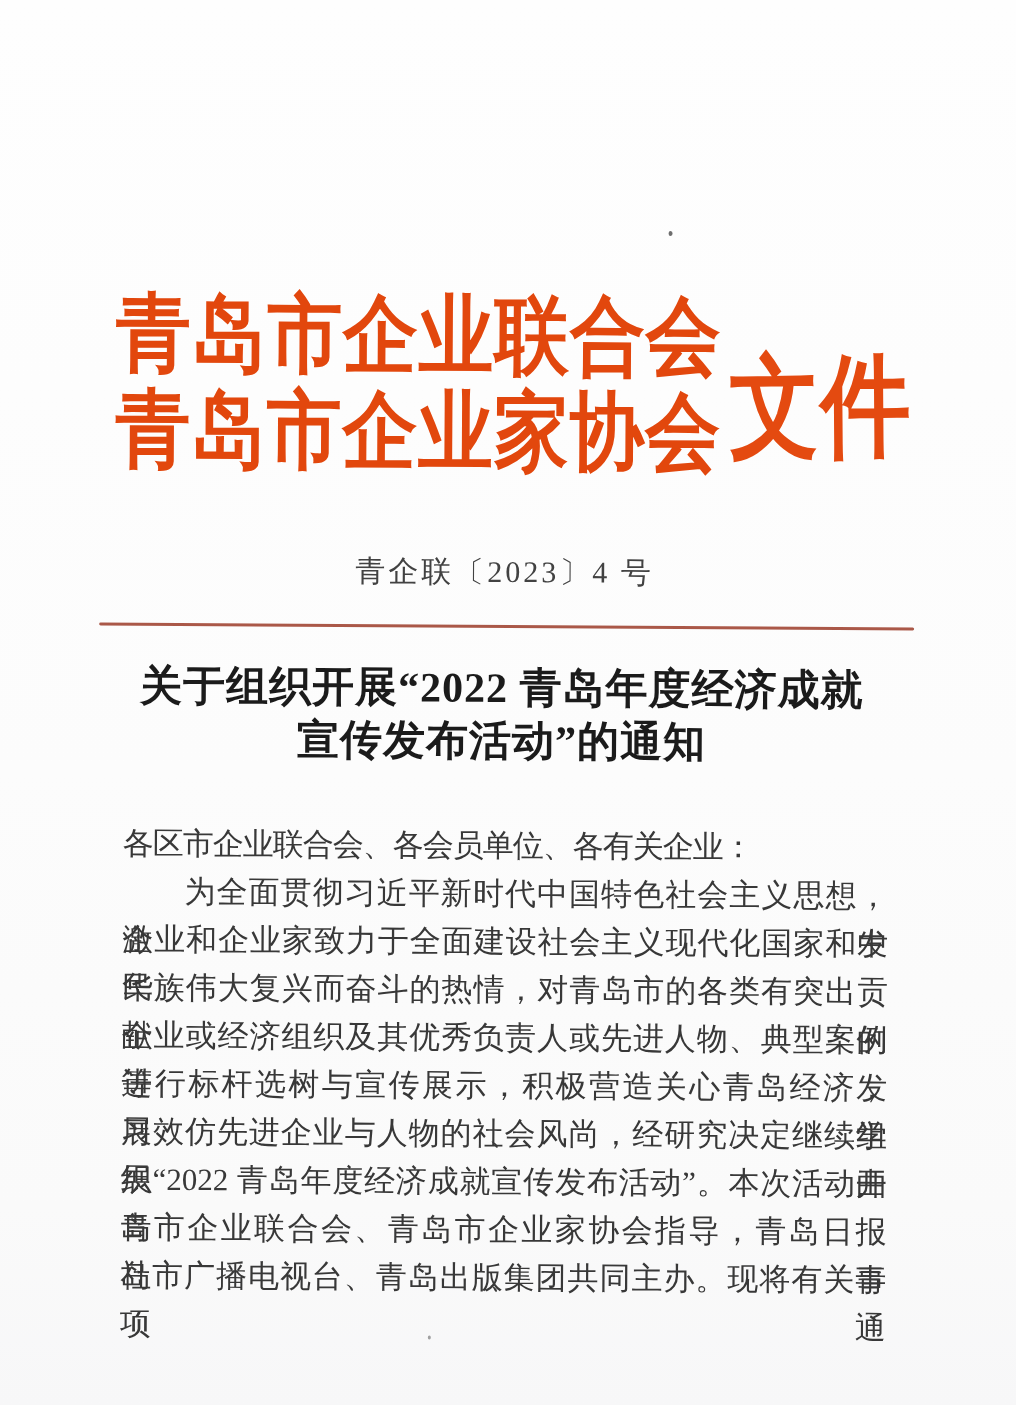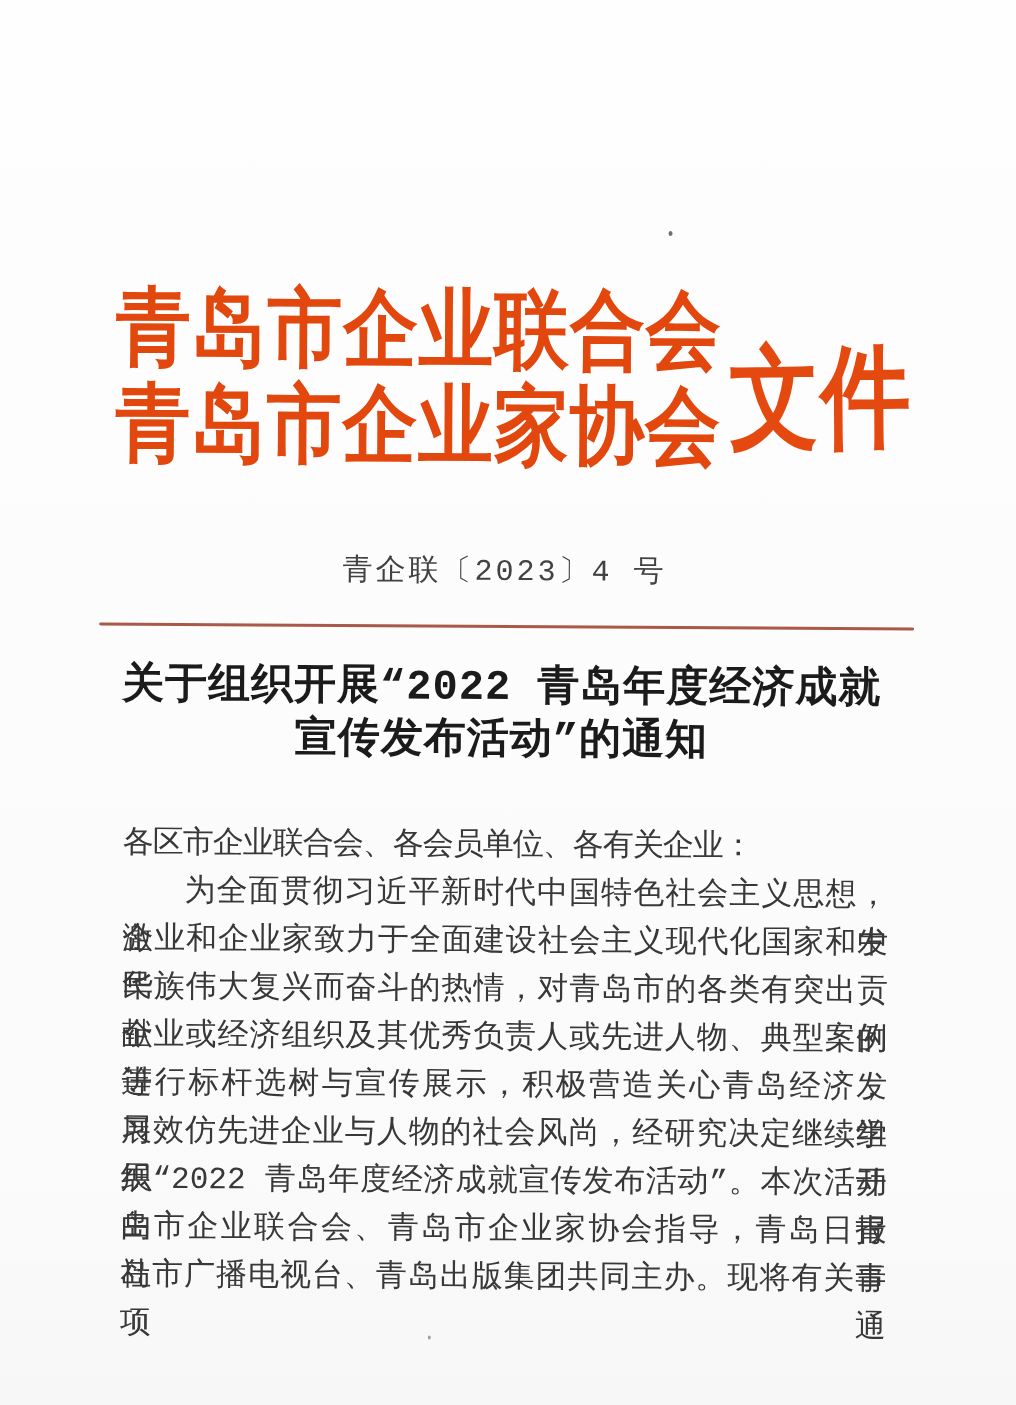--- a/index.html
+++ b/index.html
@@ -7,21 +7,21 @@
     padding: 0;
     background: #e9e9e9;
   }
   .page {
     position: relative;
     width: 1016px;
     height: 1405px;
     margin: 0 auto;
     background: linear-gradient(180deg, #fefefe 0%, #fcfcfc 55%, #fafafa 86%, #f7f7f8 100%);
     overflow: hidden;
-    font-family: Liberation Mono, monospace;
+    font-family: Liberation Serif, serif;
   }
   .sheet {
     position: absolute;
     inset: 0;
     transform: rotate(0.35deg);
     transform-origin: 50% 0;
   }
   
   .org-block {
     position: absolute;

